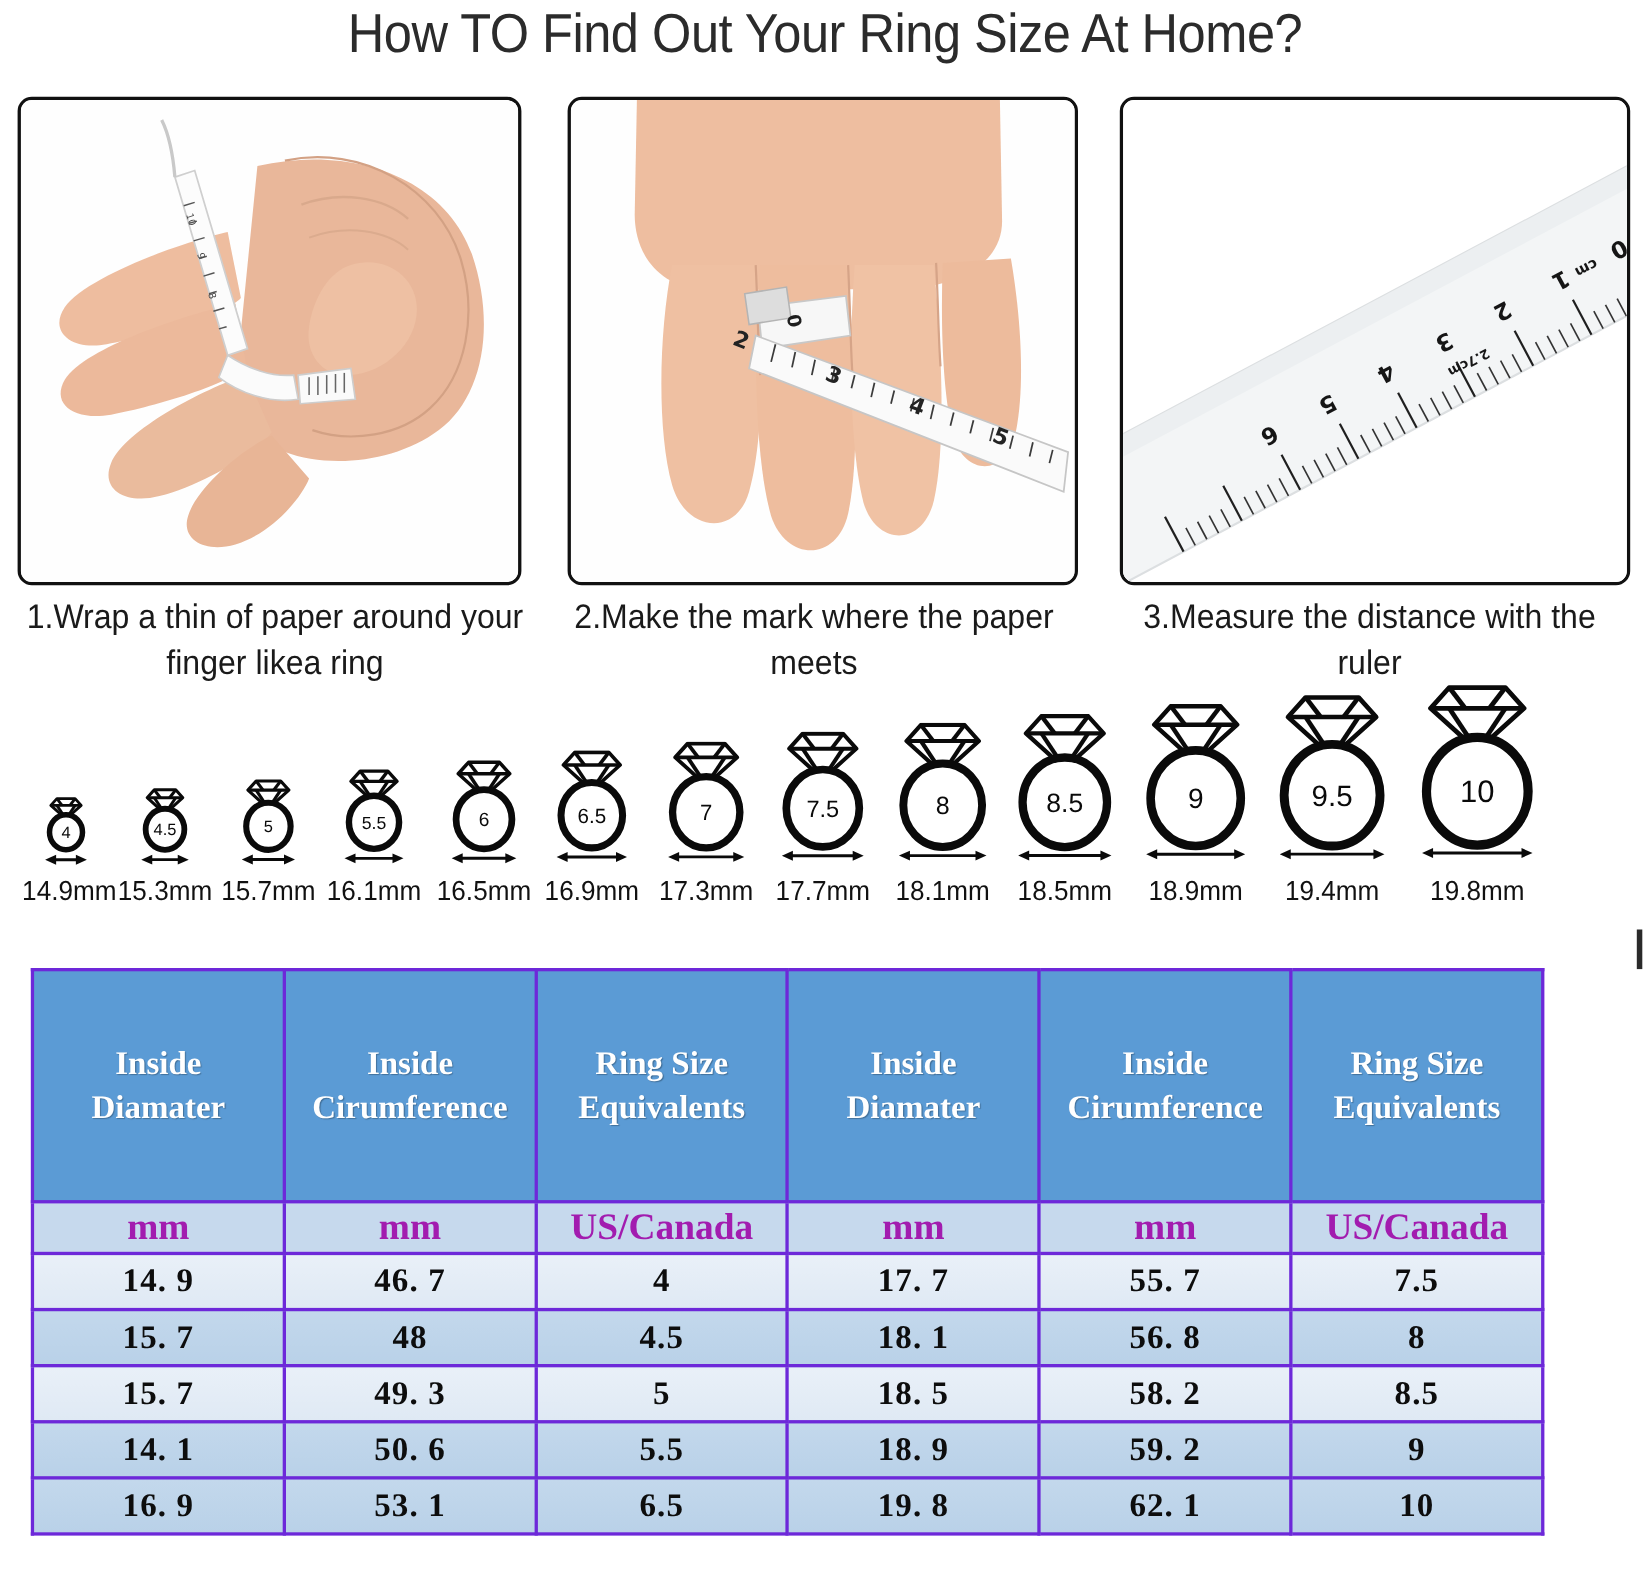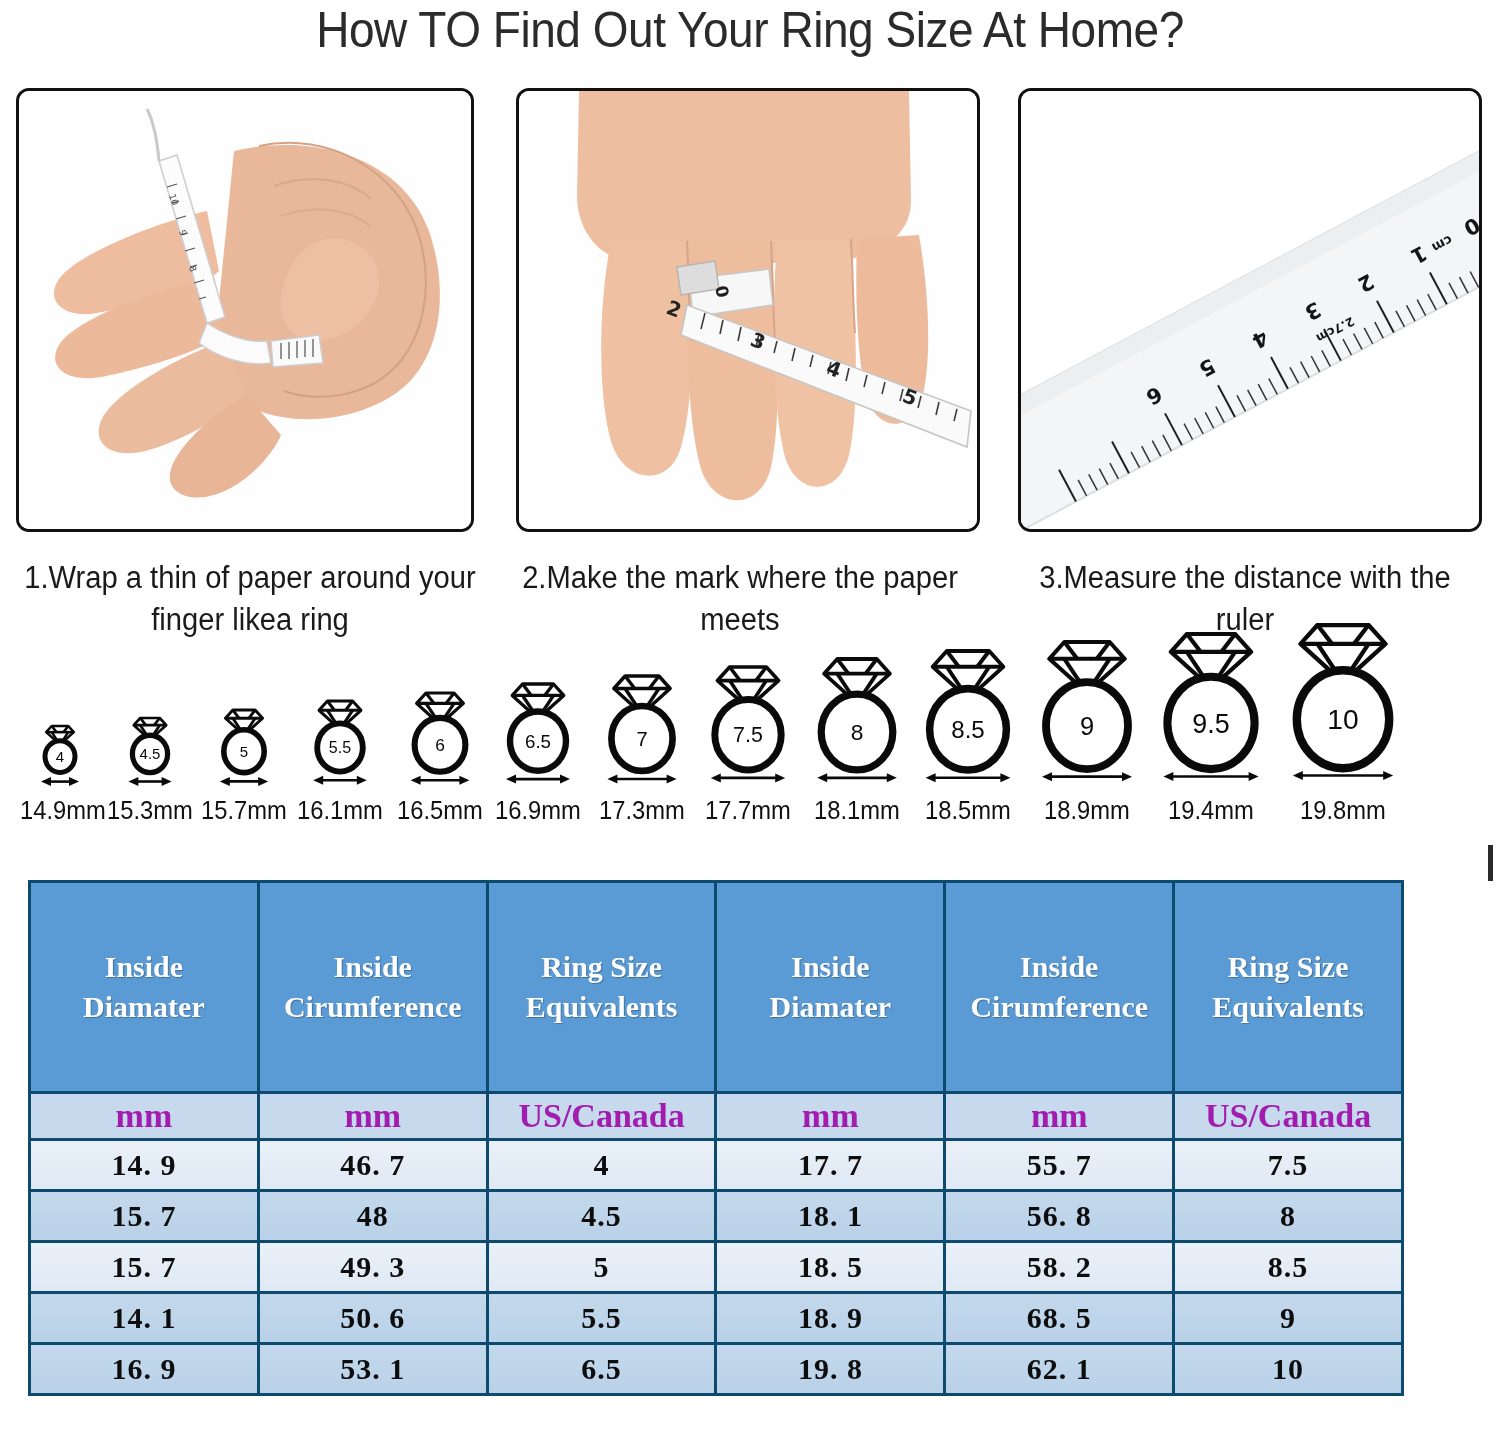--- a/index.html
+++ b/index.html
@@ -26,21 +26,21 @@
     position:absolute;top:0;height:438px;
     border:3px solid #111;border-radius:13px;
     background:#fff;overflow:hidden;
   }
   .p1{left:16px;width:452px;}
   .p2{left:516px;width:458px;}
   .p3{left:1018px;width:458px;}
   .photo svg{display:block;width:100%;height:100%;}
 
   
-  .captions{position:absolute;left:0;top:557px;width:1500px;height:90px;}
+  .captions{position:absolute;left:0;top:540px;width:1500px;height:90px;}
   .caption{
     position:absolute;top:0;text-align:center;
     font-family:"Liberation Sans",sans-serif;
     font-size:31px;line-height:42px;color:#1a1a1a;
     transform:scaleX(0.94);transform-origin:center top;
   }
   .c1{left:0px;width:500px;}
   .c2{left:505px;width:470px;}
   .c3{left:1000px;width:490px;}
 
@@ -62,21 +62,21 @@
     background:#2a2a2a;
   }
 
   
   .tbl{
     position:absolute;left:28px;top:880px;
     width:1376px;border-collapse:collapse;
     table-layout:fixed;
   }
   .tbl td,.tbl th{
-    border:3px solid #0c4a6e;
+    border:3px solid #6d28d9;
     padding:0;text-align:center;vertical-align:middle;
   }
   .tbl thead th{
     height:208px;
     background:#5b9bd5;
     color:#ffffff;
     font-family:"Liberation Serif",serif;
     font-weight:bold;
     font-size:30px;line-height:40px;
     text-shadow:1px 1px 1px rgba(0,0,0,.28);
@@ -648,21 +648,21 @@
           <td>5</td>
           <td>18. 5</td>
           <td>58. 2</td>
           <td>8.5</td>
         </tr>
         <tr class="even">
           <td>14. 1</td>
           <td>50. 6</td>
           <td>5.5</td>
           <td>18. 9</td>
-          <td>68. 5</td>
+          <td>59. 2</td>
           <td>9</td>
         </tr>
         <tr class="even">
           <td>16. 9</td>
           <td>53. 1</td>
           <td>6.5</td>
           <td>19. 8</td>
           <td>62. 1</td>
           <td>10</td>
         </tr>

